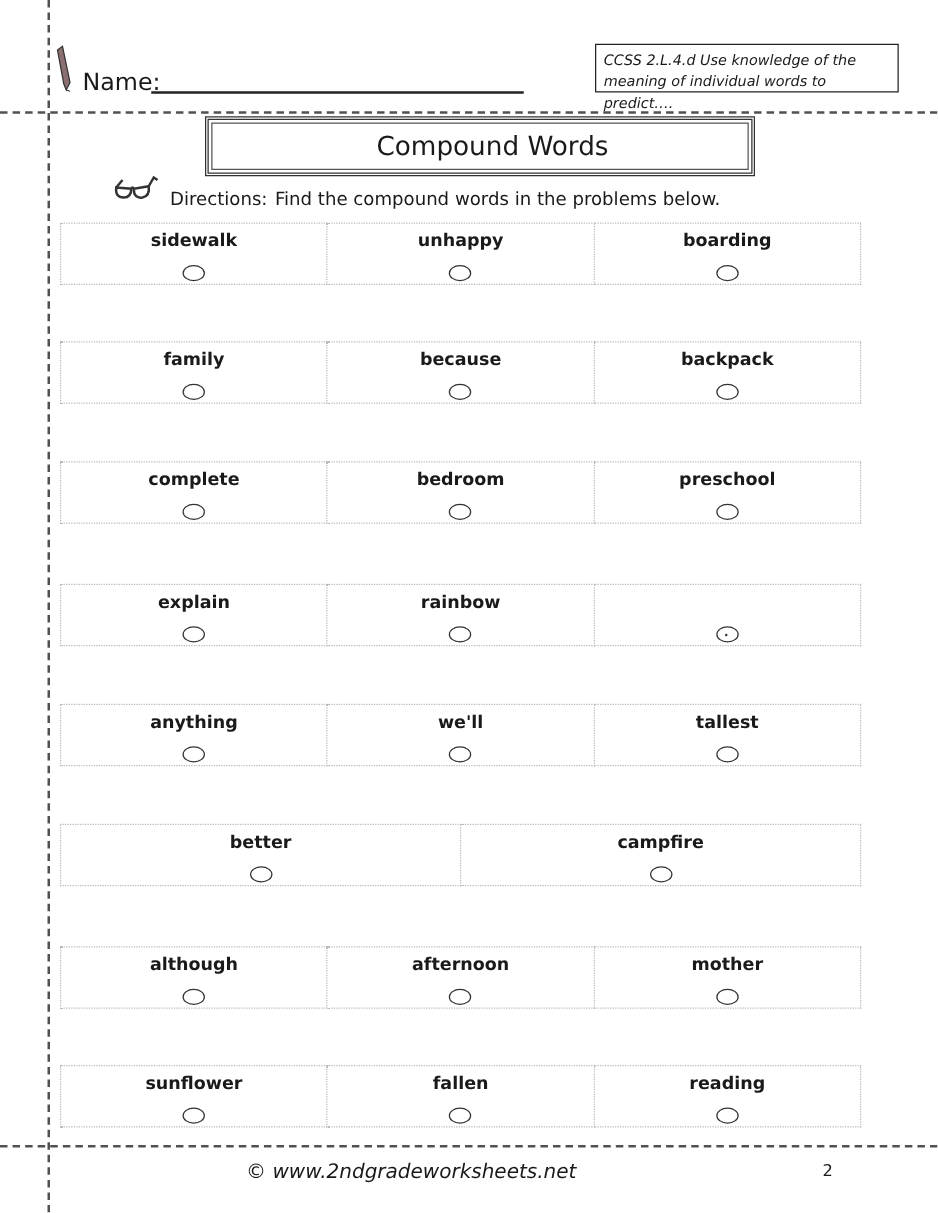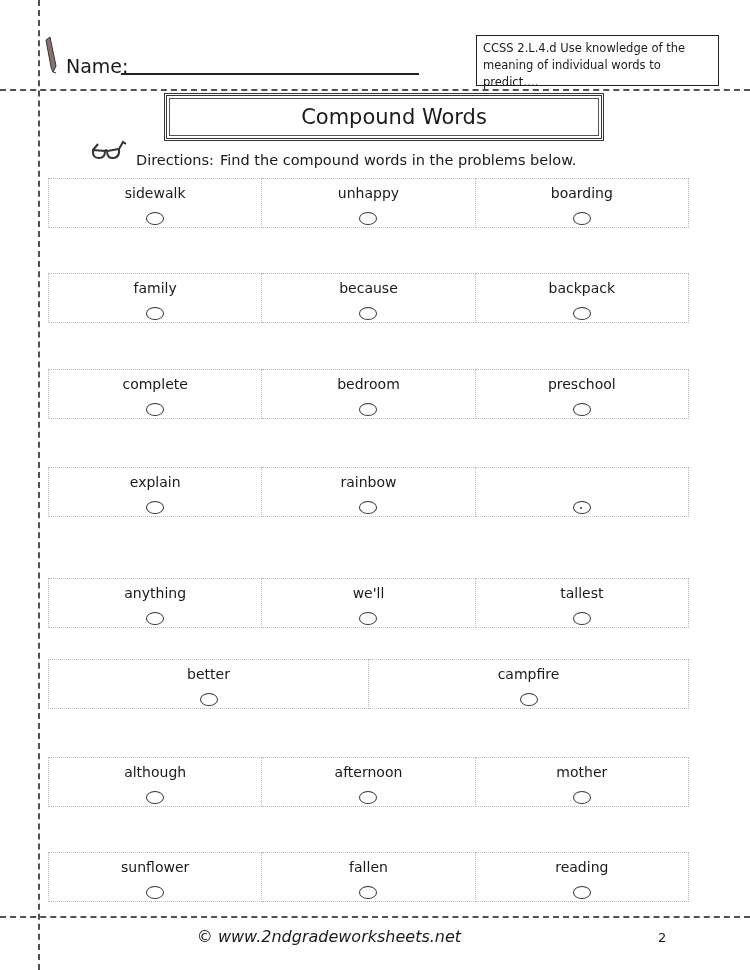--- a/index.html
+++ b/index.html
@@ -5,33 +5,33 @@
   html, body { margin:0; padding:0; background:#ffffff; }
   body { width:750px; height:970px; position:relative; overflow:hidden;
          font-family: "DejaVu Sans", sans-serif; color:#1a1a1a; }
   .vline { position:absolute; left:38px; top:0; width:0; height:970px;
            border-left:2px dashed #333; opacity:0.85; }
   .hline { position:absolute; left:0; width:750px; height:0;
            border-top:2px dashed #333; opacity:0.85; }
   .pencil { position:absolute; left:44px; top:36px; width:14px; height:38px; }
   .name-label { position:absolute; left:66px; top:55px; font-size:19px; }
   .name-line { position:absolute; left:121px; top:73px; width:298px; height:0; border-top:2px solid #222; }
-  .ccss-box { position:absolute; left:476px; top:35px; width:243px; height:51px;
+  .ccss-box { position:absolute; left:476px; top:35px; width:243px; height:39px;
               border:1.5px solid #222; box-sizing:border-box; padding:4px 6px;
-              font-size:11.5px; line-height:17px; }
+              font-size:11.5px; line-height:17px;font-style:italic; }
   .title-box { position:absolute; left:164px; top:93px; width:440px; height:48px;
                border:3px double #333; box-sizing:border-box; outline:1px solid #555; outline-offset:-6px;
                display:flex; align-items:center; justify-content:center; font-size:21px;padding-left:20px; }
   .glasses { position:absolute; left:90px; top:138px; width:40px; height:24px; }
   .directions { position:absolute; left:136px; top:152px; font-size:14.5px; }
   .directions b { font-weight:normal; margin-right:6px; }
   .row { position:absolute; left:48px; width:641px; height:50px; display:flex; }
   .cell { flex:1; border:1px dotted #bbb; box-sizing:border-box; position:relative; }
   .cell + .cell { border-left:none; }
-  .word { position:absolute; left:0; right:0; top:6px; text-align:center; font-size:14px; }
+  .word { position:absolute; left:0; right:0; top:6px; text-align:center; font-size:14px;font-weight:bold; }
   .bubble { position:absolute; left:50%; top:33px; width:18px; height:13px; margin-left:-9px;
             border:1.6px solid #333; border-radius:50%; box-sizing:border-box; cursor:pointer; }
   .bubble.dot::after { content:""; position:absolute; left:6px; top:5px; width:2px; height:2px; background:#333; border-radius:50%; }
   .footer { position:absolute; left:0; width:658px; top:927px; text-align:center; font-size:16px;font-style:italic; }
   .pagenum { position:absolute; left:658px; top:930px; font-size:13px; }
 </style>
 </head>
 <body>
 
 <div class="vline"></div>
@@ -109,21 +109,21 @@
         <div class="bubble"></div>
       </div>
       <div class="cell">
         <div class="word">rainbow</div>
         <div class="bubble"></div>
       </div>
       <div class="cell">
         <div class="bubble dot"></div>
       </div>
     </div>
-    <div class="row" style="top: 563px; margin-top: 15px;">
+    <div class="row" style="top: 563px;">
       <div class="cell">
         <div class="word">anything</div>
         <div class="bubble"></div>
       </div>
       <div class="cell">
         <div class="word">we'll</div>
         <div class="bubble"></div>
       </div>
       <div class="cell">
         <div class="word">tallest</div>

